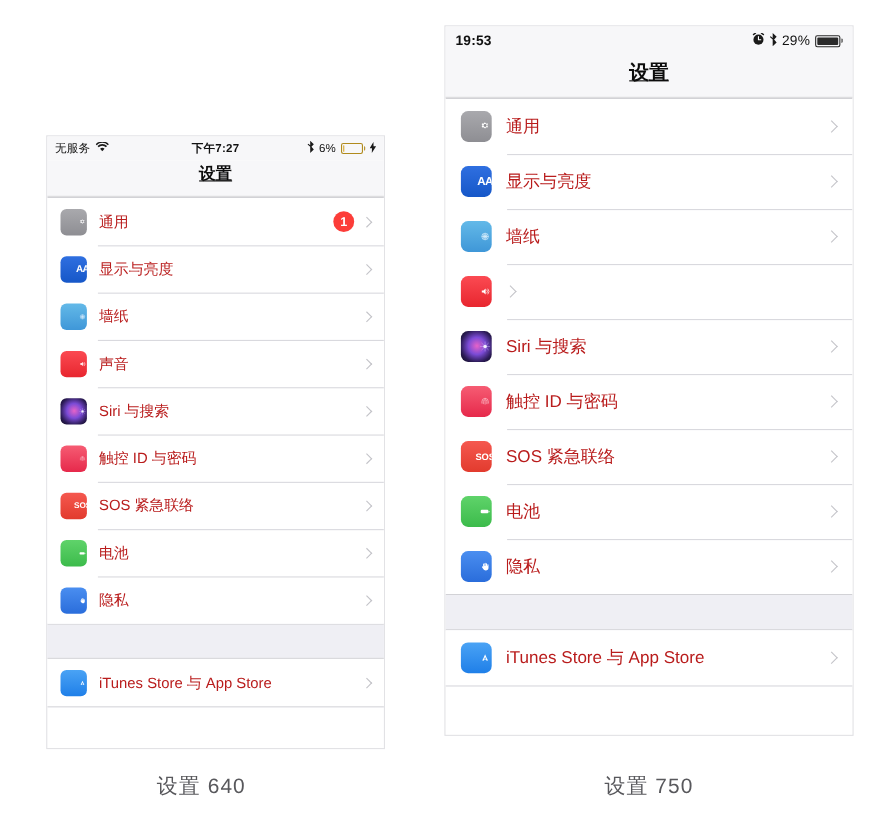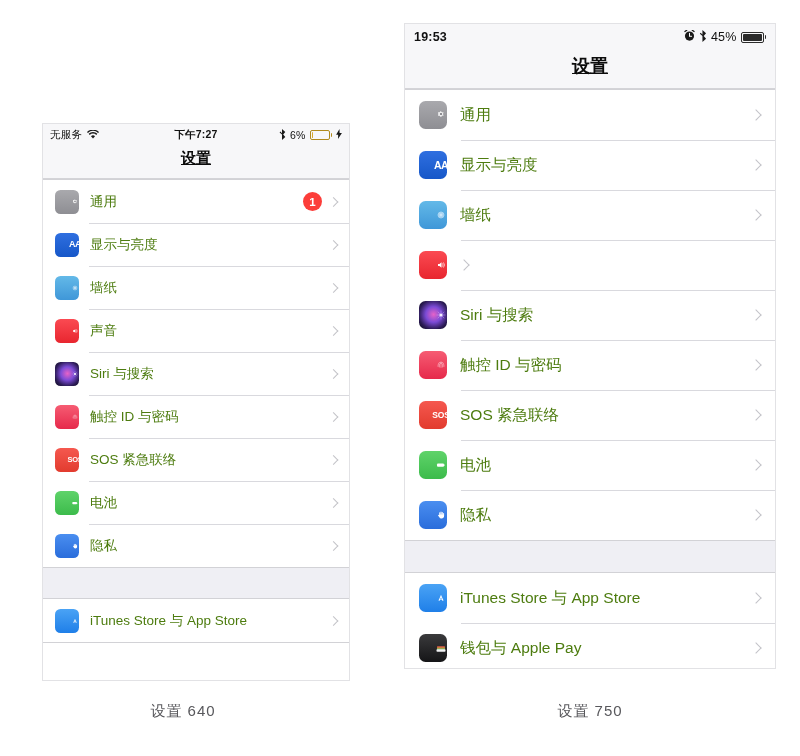--- a/index.html
+++ b/index.html
@@ -64,21 +64,21 @@
                       background:#d9d9de;}
   #phone-left .row + .row::before{left:46px;}
   #phone-right .row + .row::before{left:56px;}
 
   .app-icon{flex:0 0 auto;border-radius:6px;position:relative;
             display:flex;align-items:center;justify-content:center;
             overflow:hidden;box-sizing:border-box;padding-left:16px;}
   #phone-left .app-icon{width:24px;height:24px;border-radius:5.5px;margin-right:11px;}
   #phone-right .app-icon{width:28px;height:28px;border-radius:6.5px;margin-right:13px;}
 
-  .row-label{flex:1 1 auto;color:#4d7c0f;white-space:nowrap;overflow:hidden;}
+  .row-label{flex:1 1 auto;color:#b91c1c;white-space:nowrap;overflow:hidden;}
   #phone-left .row-label{font-size:13.5px;}
   #phone-right .row-label{font-size:15.5px;}
 
   .badge{flex:0 0 auto;background:#fc3d39;color:#fff;border-radius:50%;
          display:flex;align-items:center;justify-content:center;
          font-weight:bold;margin-right:8px;}
   #phone-left .badge{width:19px;height:19px;font-size:11.5px;}
 
   .chev{flex:0 0 auto;position:relative;display:inline-block;}
   .chev::before{content:"";position:absolute;left:0;top:50%;
@@ -105,21 +105,21 @@
   .ico-wallet{background:linear-gradient(180deg,#3a3a3c,#151517);}
 
   .glyph{width:100%;height:100%;display:block;}
   .txt-glyph{font-size:9px;line-height:1;}
   #phone-right .txt-glyph{font-size:10.5px;}
   .sos-glyph{font-size:7.5px;letter-spacing:-0.2px;}
   #phone-right .sos-glyph{font-size:8.5px;}
 
   
   .caption{position:absolute;color:#58585c;white-space:nowrap;
-           font-size:15px;letter-spacing:1px;}
+           font-size:19px;letter-spacing:1px;}
   #caption-left{left:0;top:702px;width:366px;text-align:center;}
   #caption-right{left:405px;top:702px;width:370px;text-align:center;}
 </style>
 </head>
 <body>
 
 <div class="stage">
 
   <div class="phone" id="phone-left">
 
@@ -293,21 +293,21 @@
             <circle cx="6" cy="6.6" r="5" fill="#1a1a1a"></circle>
             <path d="M6 3.5v3.2h2.3" stroke="#fff" stroke-width="1.1" fill="none" stroke-linecap="round"></path>
             <path d="M1 1.6 3 .2M11 1.6 9 .2" stroke="#1a1a1a" stroke-width="1.4" stroke-linecap="round"></path>
           </svg>
         </span>
         <span>
           <svg width="8" height="12" viewBox="0 0 8 13" aria-hidden="true">
             <path d="M3.4 6.5 0.6 4l.8-.9 2 1.8V0l3.9 3.6L4.8 6.5l2.5 2.9L3.4 13V6.5zm1.2-3.3 1.2 1.1-1.2 1V3.2zm0 6.5 1.2 1-1.2 1.1V9.7z" fill="#1a1a1a"></path>
           </svg>
         </span>
-        <span class="sb-text">45%</span>
+        <span class="sb-text">29%</span>
         <span class="batt">
           <span class="batt-body" style="width:23px;height:11px;">
             <span class="batt-fill" style="width:19px;"></span>
           </span>
           <span class="batt-cap" style="height:4px;"></span>
         </span>
       </div>
     </div>
 
     <div class="navbar">
@@ -420,32 +420,20 @@
           <div class="row">
             <span class="app-icon ico-appstore">
               <svg class="glyph" viewBox="0 0 24 24">
                 <path d="M12 5.4 7 17.3h2.3L12 10.7l2.7 6.6H17L12 5.4z" fill="#fff"></path>
                 <path d="M7.6 14.8h8.8" stroke="#fff" stroke-width="1.2"></path>
               </svg>
             </span>
             <span class="row-label">iTunes Store 与 App Store</span>
             <span class="chev"></span>
           </div>
-          <div class="row">
-            <span class="app-icon ico-wallet">
-              <svg class="glyph" viewBox="0 0 24 24">
-                <rect x="4" y="8.4" width="16" height="3.1" rx=".9" fill="#e05c4a"></rect>
-                <rect x="4" y="10.8" width="16" height="3.1" rx=".9" fill="#e8a23c"></rect>
-                <rect x="4" y="13.2" width="16" height="3.1" rx=".9" fill="#4ba85c"></rect>
-                <rect x="3" y="14.6" width="18" height="5" rx="1.6" fill="#f2f2f4"></rect>
-              </svg>
-            </span>
-            <span class="row-label">钱包与 Apple Pay</span>
-            <span class="chev"></span>
-          </div>
         </div>
       </div>
   </div>
 
   <div class="caption" id="caption-left">设置  640</div>
   <div class="caption" id="caption-right">设置  750</div>
 
 </div>
 
 </body></html>

